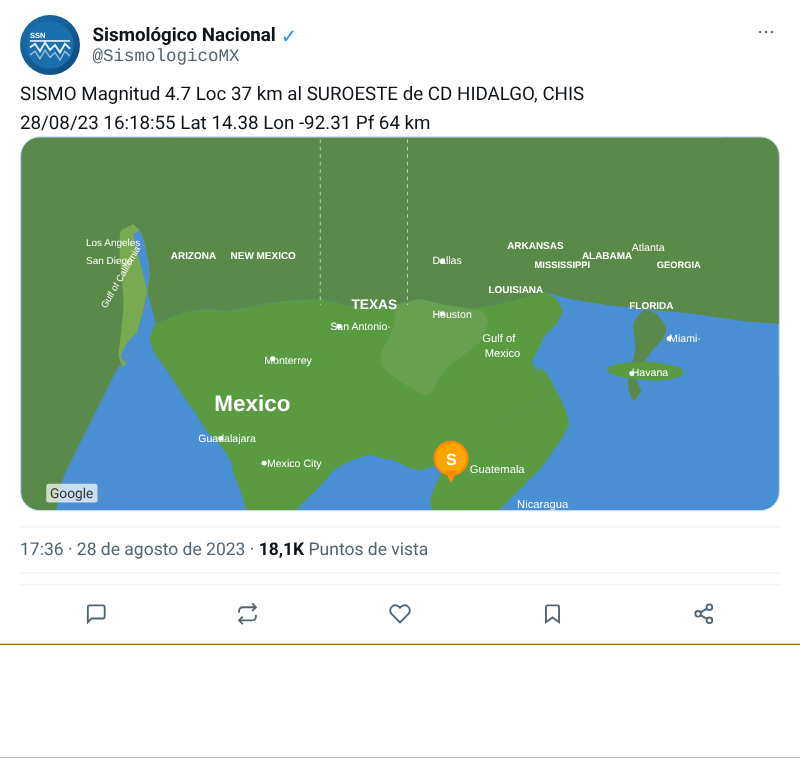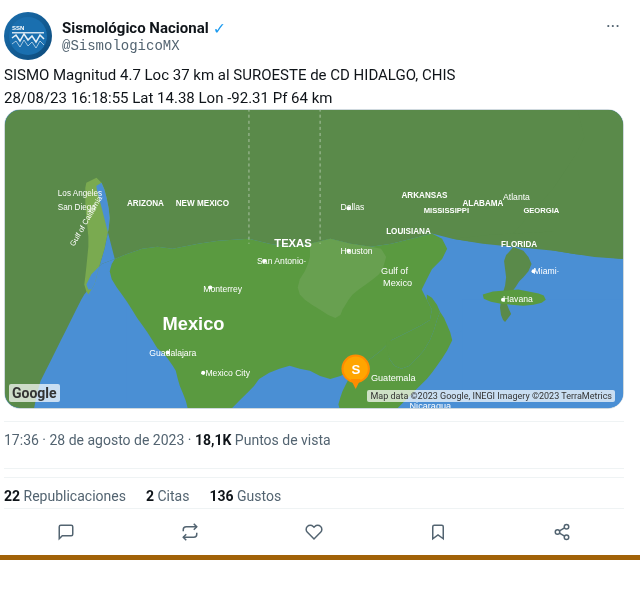--- a/index.html
+++ b/index.html
@@ -6,22 +6,22 @@
     body {
       font-family: -apple-system, BlinkMacSystemFont, "Segoe UI", Roboto, Helvetica, Arial, sans-serif;
       background: #ffffff;
       width: 640px;
       min-height: 606px;
       color: #0f1419;
     }
 
     .tweet-card {
       background: #ffffff;
-      padding: 12px 16px 0 4px;
-      border-bottom: 5px solid #a16207;
+      padding: 12px 16px 0 16px;
+      border-bottom: 1px solid #a16207;
       max-width: 640px;
     }
 
     .tweet-header {
       display: flex;
       align-items: flex-start;
       justify-content: space-between;
       margin-bottom: 4px;
     }
 
@@ -103,23 +103,23 @@
     }
 
     .map-svg {
       width: 100%;
       height: 100%;
     }
 
     .google-watermark {
       position: absolute;
       bottom: 6px;
-      left: 4px;
-      font-size: 14px;
-      font-weight: 700;
+      left: 20px;
+      font-size: 11px;
+      font-weight: 400;
       color: #333;
       background: rgba(255,255,255,0.7);
       padding: 1px 3px;
       border-radius: 2px;
     }
 
     .map-attribution {
       position: absolute;
       bottom: 6px;
       right: 8px;
@@ -133,21 +133,20 @@
     .tweet-meta {
       padding: 10px 0;
       border-top: 1px solid #eff3f4;
       border-bottom: 1px solid #eff3f4;
       margin-bottom: 8px;
     }
 
     .tweet-time {
       font-size: 14px;
       color: #536471;
-      margin-bottom: 10px;
     }
 
     .tweet-time span.bold {
       font-weight: 700;
       color: #0f1419;
     }
 
     .tweet-stats {
       display: flex;
       gap: 20px;
@@ -320,44 +319,29 @@
         <circle cx="490" cy="200" r="2" fill="white"></circle>
         <circle cx="202" cy="188" r="2" fill="white"></circle>
         <circle cx="195" cy="272" r="2" fill="white"></circle>
         <circle cx="160" cy="252" r="2" fill="white"></circle>
 
         <line x1="240" y1="0" x2="240" y2="145" stroke="white" stroke-width="0.8" stroke-dasharray="3,3" opacity="0.6"></line>
         <line x1="310" y1="0" x2="310" y2="145" stroke="white" stroke-width="0.8" stroke-dasharray="3,3" opacity="0.6"></line>
       </svg>
 
       <div class="google-watermark">Google</div>
-      <div class="map-attribution">Map data ©2023 Google, INEGI Imagery ©2023 TerraMetrics</div>
     </div>
   </div>
 
   <div class="tweet-meta">
     <div class="tweet-time">
       <span>17:36 · 28 de agosto de 2023 · </span><span class="bold">18,1K</span> <span>Puntos de vista</span>
     </div>
   </div>
 
-  <div class="tweet-stats">
-    <div class="stat-item">
-      <span class="count">22</span>
-      <span>Republicaciones</span>
-    </div>
-    <div class="stat-item">
-      <span class="count">2</span>
-      <span>Citas</span>
-    </div>
-    <div class="stat-item">
-      <span class="count">136</span>
-      <span>Gustos</span>
-    </div>
-  </div>
 
   <div class="tweet-actions">
     <div class="action-btn">
       <span class="action-icon">
         <svg width="18" height="18" viewBox="0 0 24 24" fill="none" stroke="currentColor" stroke-width="2">
           <path d="M21 15a2 2 0 0 1-2 2H7l-4 4V5a2 2 0 0 1 2-2h14a2 2 0 0 1 2 2z"></path>
         </svg>
       </span>
     </div>
     <div class="action-btn">

